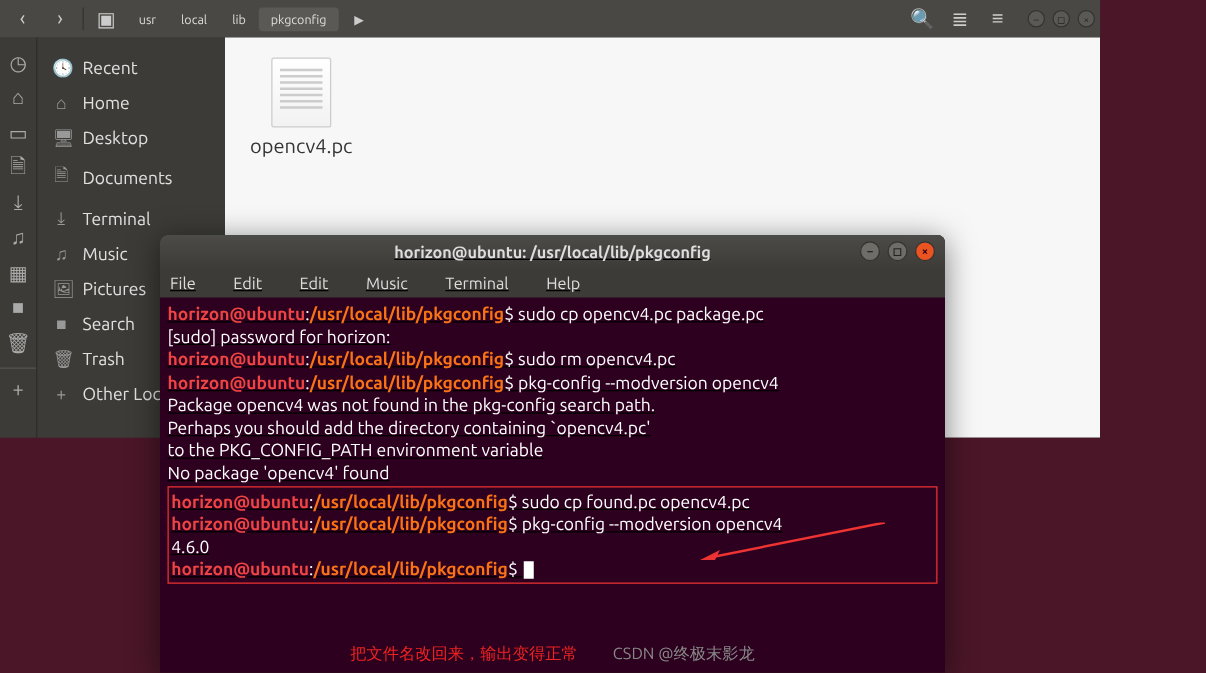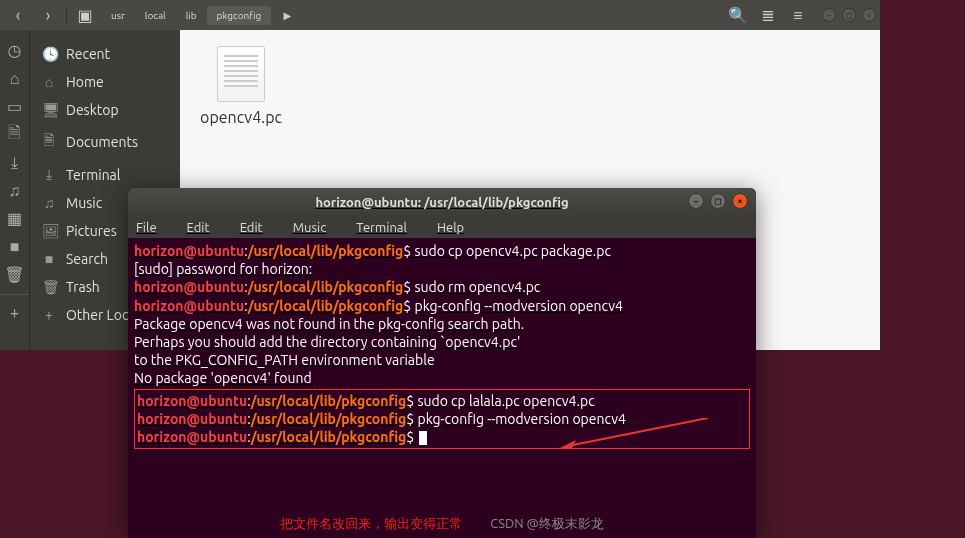--- a/index.html
+++ b/index.html
@@ -165,22 +165,23 @@
   <div class="term-body" id="term-body">
       <div><span class="user">horizon@ubuntu</span><span style="color:#fff">:</span><span class="path">/usr/local/lib/pkgconfig</span><span style="color:#fff">$ </span><span>sudo cp opencv4.pc package.pc</span></div>
       <div>[sudo] password for horizon:</div>
       <div><span class="user">horizon@ubuntu</span><span style="color:#fff">:</span><span class="path">/usr/local/lib/pkgconfig</span><span style="color:#fff">$ </span><span>sudo rm opencv4.pc</span></div>
       <div><span class="user">horizon@ubuntu</span><span style="color:#fff">:</span><span class="path">/usr/local/lib/pkgconfig</span><span style="color:#fff">$ </span><span>pkg-config --modversion opencv4</span></div>
       <div>Package opencv4 was not found in the pkg-config search path.</div>
       <div>Perhaps you should add the directory containing `opencv4.pc'</div>
       <div>to the PKG_CONFIG_PATH environment variable</div>
       <div>No package 'opencv4' found</div>
       <div class="box">
-        <div><span class="user">horizon@ubuntu</span><span style="color:#fff">:</span><span class="path">/usr/local/lib/pkgconfig</span><span style="color:#fff">$ </span><span>sudo cp lalala.pc opencv4.pc</span></div>
+        <div><span class="user">horizon@ubuntu</span><span style="color:#fff">:</span><span class="path">/usr/local/lib/pkgconfig</span><span style="color:#fff">$ </span><span>sudo cp found.pc opencv4.pc</span></div>
         <div><span class="user">horizon@ubuntu</span><span style="color:#fff">:</span><span class="path">/usr/local/lib/pkgconfig</span><span style="color:#fff">$ </span><span>pkg-config --modversion opencv4</span></div>
+        <div>4.6.0</div>
         <div><span class="user">horizon@ubuntu</span><span style="color:#fff">:</span><span class="path">/usr/local/lib/pkgconfig</span><span style="color:#fff">$ </span><span></span><span class="cursor"></span></div>
       </div>
     <svg class="red-arrow" viewBox="0 0 150 30">
       <line x1="150" y1="0" x2="10" y2="28"></line>
       <polygon points="2,30 18,22 14,30"></polygon>
     </svg>
     <div class="annotation">
       <span>把文件名改回来，输出变得正常</span><span class="watermark">CSDN @终极末影龙</span>
     </div>
   </div>

